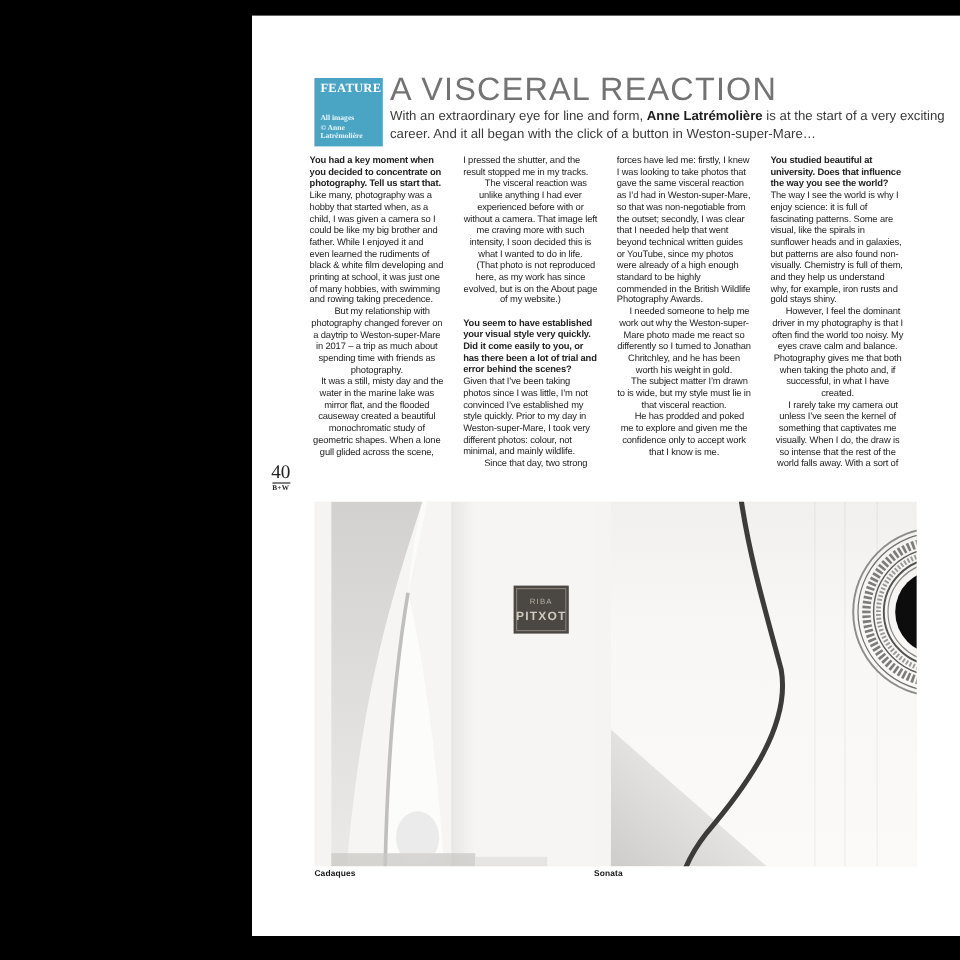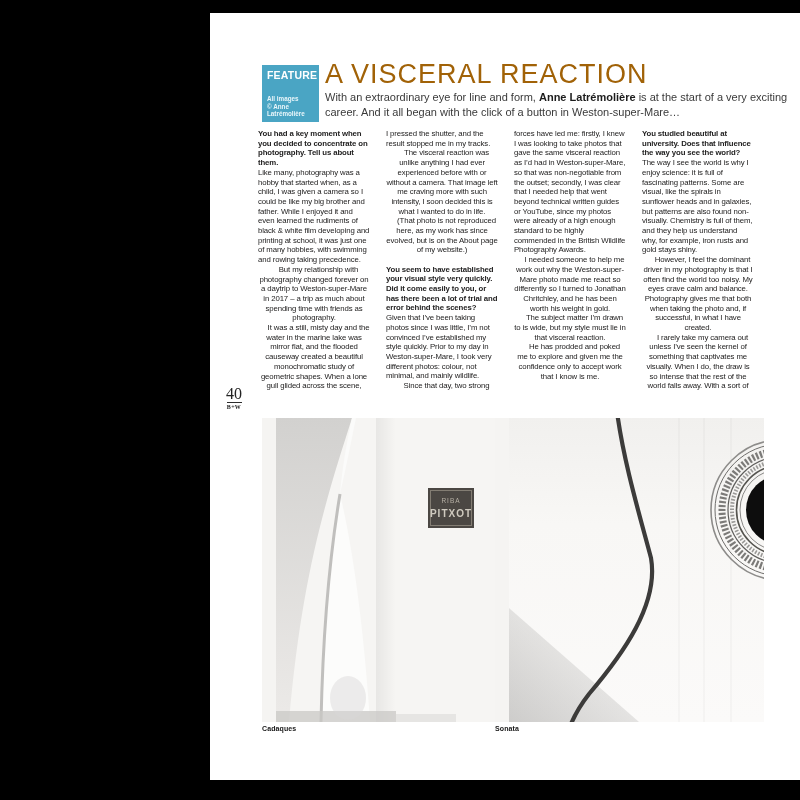--- a/index.html
+++ b/index.html
@@ -61,44 +61,44 @@
     letter-spacing:.1px;
   }
   .caption-1 { left:52px; }
   .caption-2 { left:285px; }
 </style>
 </head>
 <body>
 
 <div class="page">
 
-  <div class="kicker-box" style="background: rgb(74, 165, 196);">
+  <div class="kicker-box" style="background: rgb(74, 165, 196); font-family: Liberation Serif, serif;">
     <div class="kicker-label">FEATURE</div>
     <div class="kicker-credits">
       <div>All images</div>
       <div>© Anne</div>
       <div>Latrémolière</div>
     </div>
   </div>
 
-  <h1 class="title" style="margin: 0px; color: #a16207;">A VISCERAL REACTION</h1>
+  <h1 class="title" style="margin: 0px; color: #737373;">A VISCERAL REACTION</h1>
 
   <p class="standfirst" style="margin:0">
     <span>With an extraordinary eye for line and form, </span><b>Anne Latrémolière</b><span> is at the start of a very exciting career. And it all began with the click of a button in Weston-super-Mare…</span>
   </p>
 
   <div class="folio">
     <div class="folio-num">40</div>
     <div class="folio-rule"></div>
     <div class="folio-mag">B+W</div>
   </div>
 
   <div class="cols">
     <div class="col">
-        <p class="q">You had a key moment when you decided to concentrate on photography. Tell us about them.</p>
+        <p class="q">You had a key moment when you decided to concentrate on photography. Tell us start that.</p>
         <p class="a">Like many, photography was a hobby that started when, as a child, I was given a camera so I could be like my big brother and father. While I enjoyed it and even learned the rudiments of black &amp; white film developing and printing at school, it was just one of many hobbies, with swimming and rowing taking precedence.</p>
         <p class="ind">But my relationship with photography changed forever on a daytrip to Weston-super-Mare in 2017 – a trip as much about spending time with friends as photography.</p>
         <p class="ind">It was a still, misty day and the water in the marine lake was mirror flat, and the flooded causeway created a beautiful monochromatic study of geometric shapes. When a lone gull glided across the scene,</p>
       </div>
     <div class="col">
         <p class="a">I pressed the shutter, and the result stopped me in my tracks.</p>
         <p class="ind">The visceral reaction was unlike anything I had ever experienced before with or without a camera. That image left me craving more with such intensity, I soon decided this is what I wanted to do in life.</p>
         <p class="ind">(That photo is not reproduced here, as my work has since evolved, but is on the About page of my website.)</p>
         <p class="q gap">You seem to have established your visual style very quickly. Did it come easily to you, or has there been a lot of trial and error behind the scenes?</p>
         <p class="a">Given that I’ve been taking photos since I was little, I’m not convinced I’ve established my style quickly. Prior to my day in Weston-super-Mare, I took very different photos: colour, not minimal, and mainly wildlife.</p>

